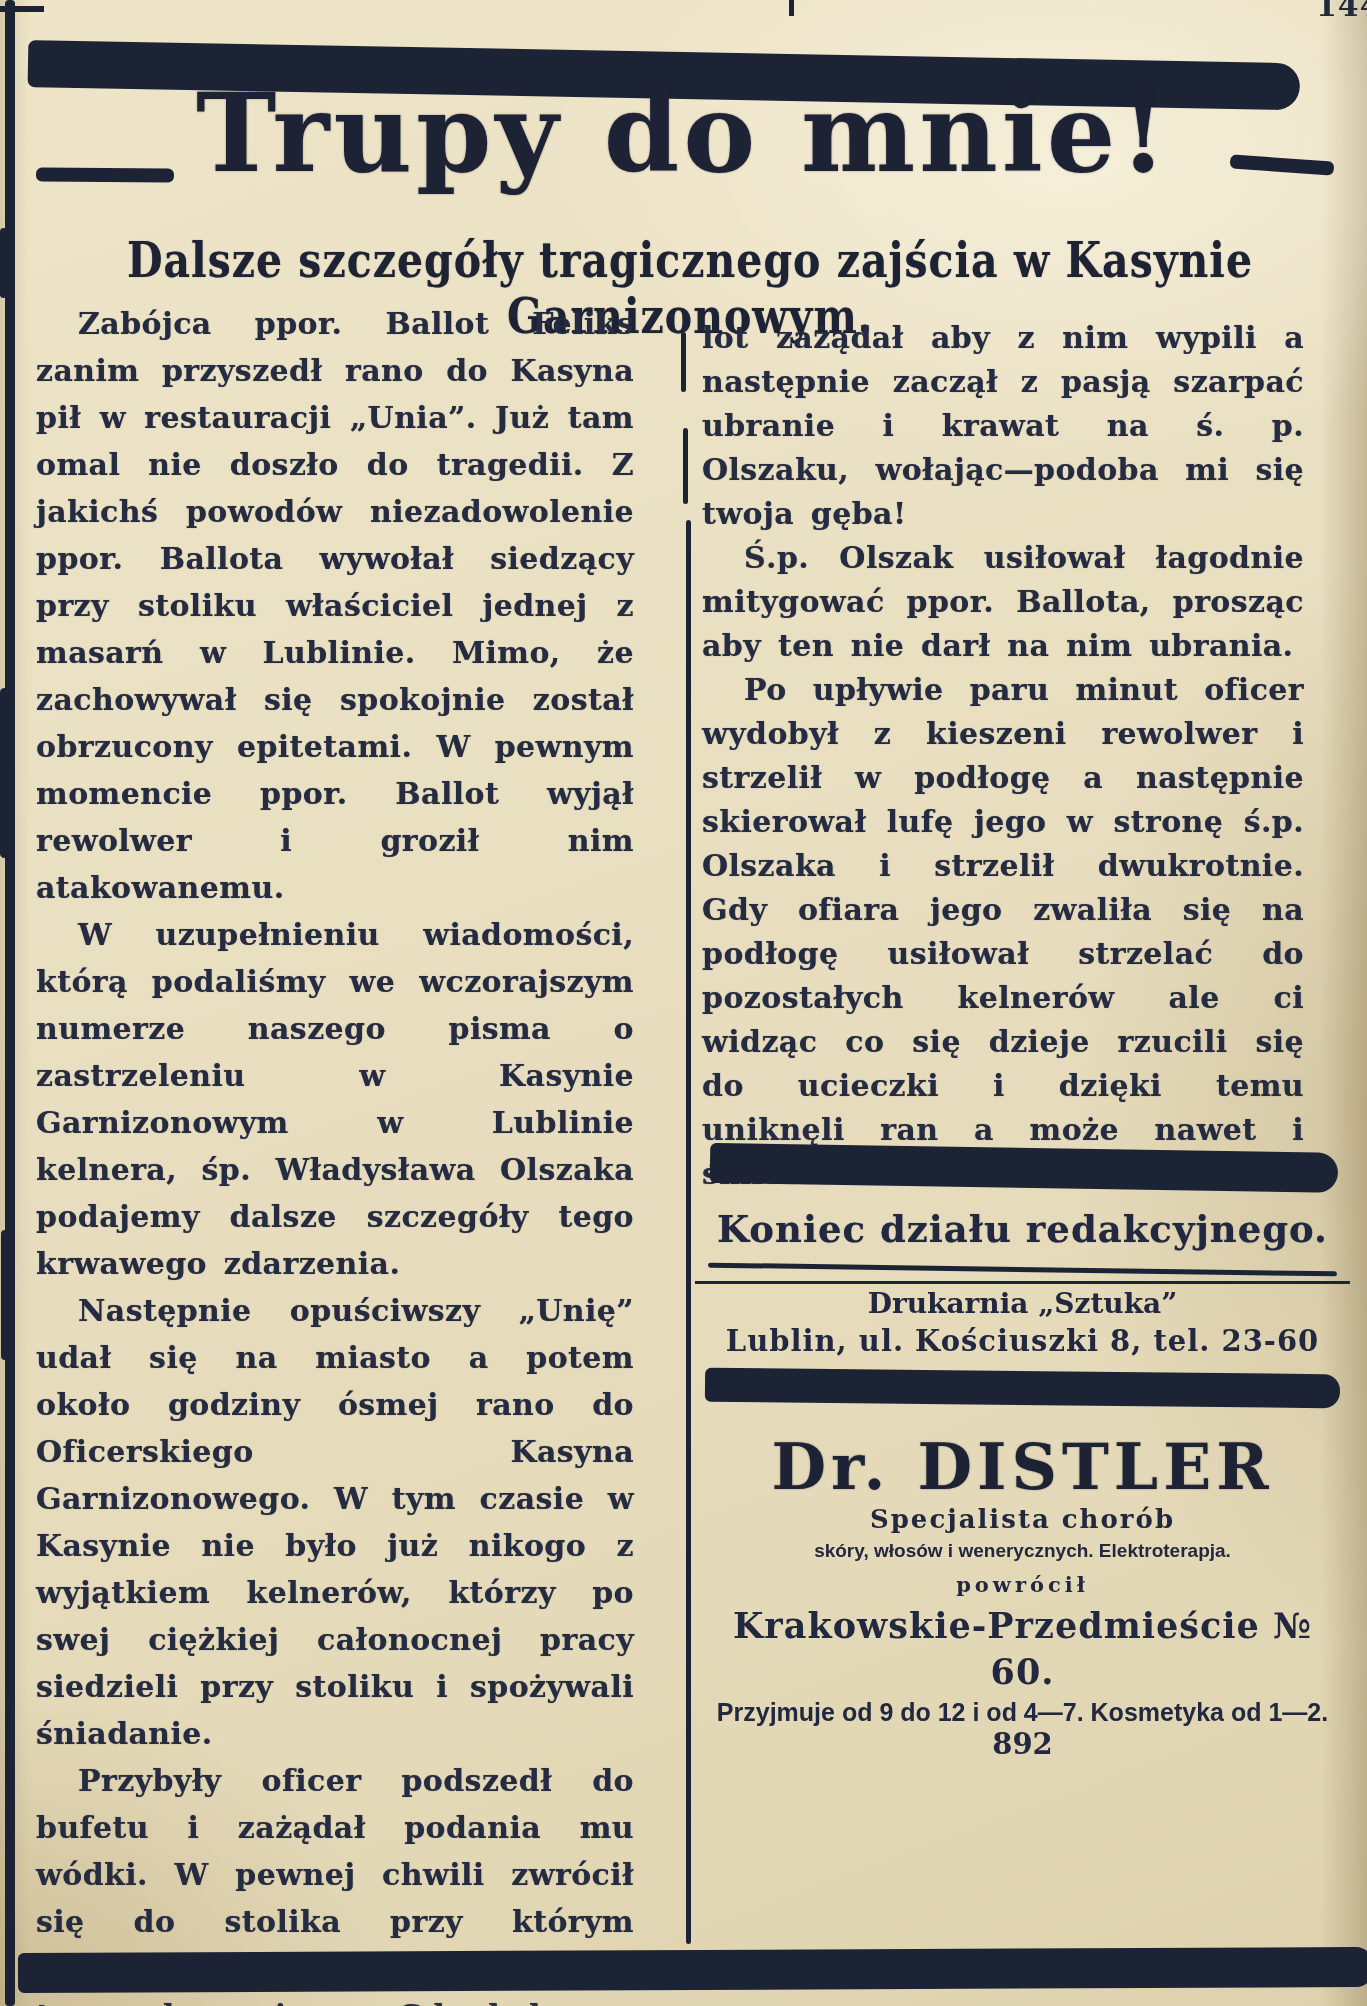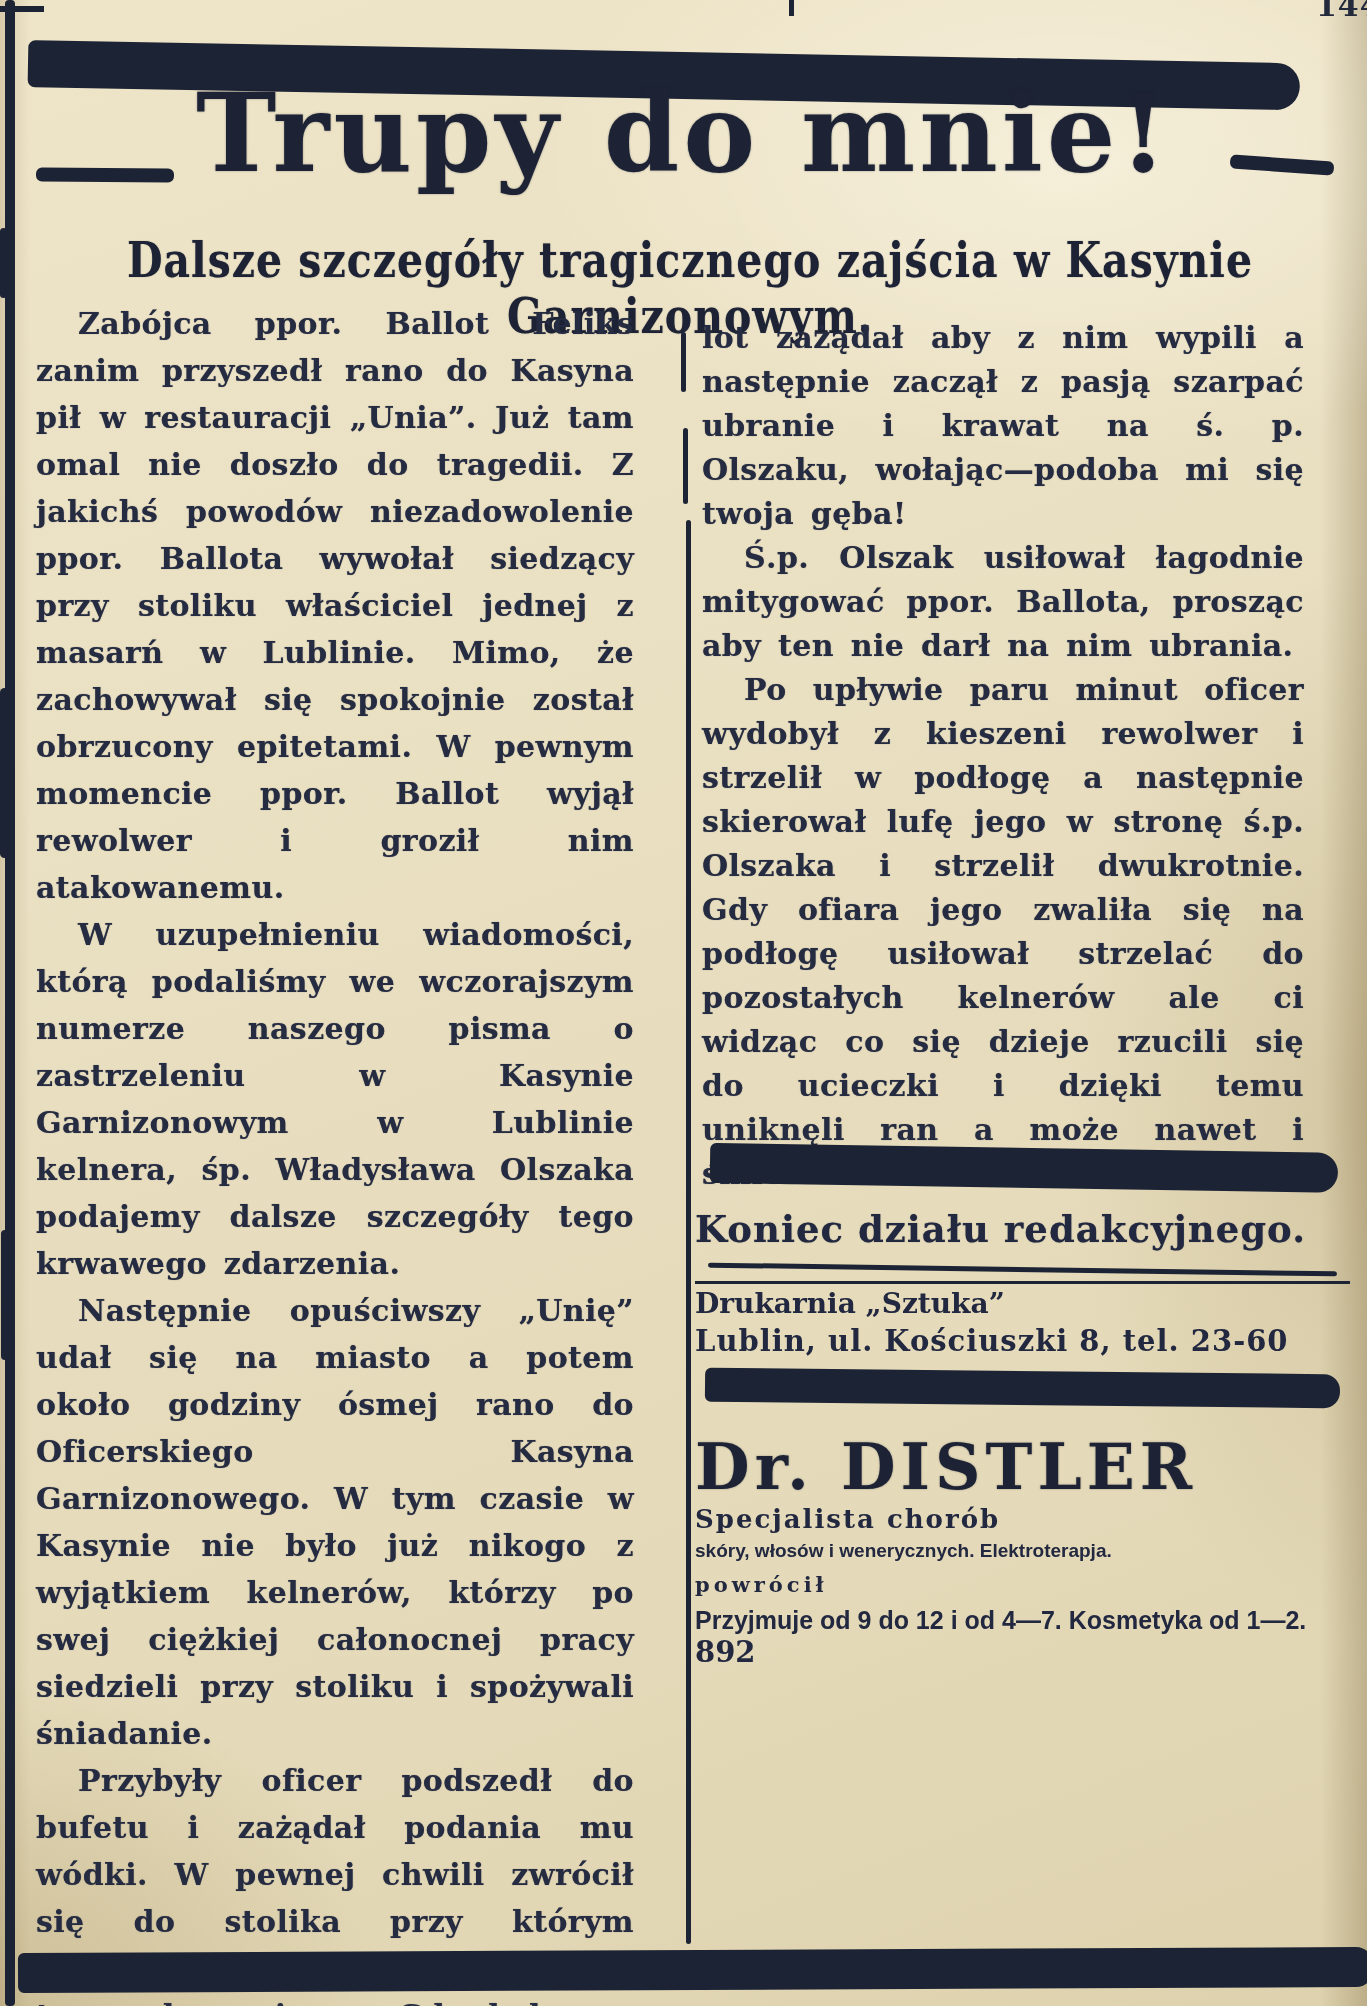--- a/index.html
+++ b/index.html
@@ -64,21 +64,21 @@
   .col-left{left:36px;top:300px;width:598px;}
   .col-right{left:702px;top:316px;width:602px;line-height:44px;}
   .col p{margin:0;text-indent:42px;}
   .col p.noindent{text-indent:0;}
   .divider-seg{position:absolute;width:5px;border-radius:3px;}
   .dseg1{left:681px;top:332px;height:60px;}
   .dseg2{left:683px;top:428px;height:76px;}
   .dseg3{left:686px;top:520px;height:1424px;}
   
   .section-end-rule{left:710px;top:1143px;width:628px;height:40px;border-radius:6px 20px 20px 6px;transform:rotate(0.9deg);transform-origin:left center;}
-  .lower{position:absolute;left:695px;top:1205px;width:655px;text-align:left;color:#222840;}
+  .lower{position:absolute;left:695px;top:1205px;width:655px;text-align:center;color:#222840;}
   .koniec{
     font-size:37px;font-weight:bold;letter-spacing:1px;line-height:48px;margin:0 0 14px 0;
     text-shadow:0 0 1px rgba(30,36,58,0.5);
   }
   .koniec-underline{width:96%;height:5px;margin:0 auto;transform:rotate(0.8deg);border-radius:3px;}
   .credits{margin-top:22px;font-weight:bold;text-shadow:0 0 1px rgba(30,36,58,0.45);}
   .cl-sm{font-size:27px;line-height:34px;}
   .cl-caps1{font-size:32px;line-height:40px;letter-spacing:1px;}
   .cl-caps2{font-size:30px;line-height:40px;}
   .cl-caps3{font-size:30px;line-height:36px;letter-spacing:2px;}
@@ -145,19 +145,20 @@
 
     <div class="printer-rule ink"></div>
     <div class="printer-name">Drukarnia „Sztuka”</div>
     <div class="printer-address">Lublin, ul. Kościuszki 8, tel. 23-60</div>
 
     <div class="ad-top-rule ink"></div>
     <div class="ad-title">Dr. DISTLER</div>
     <div class="ad-specialty">Specjalista chorób</div>
     <div class="ad-services">skóry, włosów i wenerycznych.  Elektroterapja.</div>
     <div class="ad-returned">powrócił</div>
+    <div class="ad-address">Krakowskie-Przedmieście № 60.</div>
     <div class="ad-hours">Przyjmuje od 9 do 12 i od 4—7.  Kosmetyka od 1—2.</div>
     <div class="ad-number">892</div>
   </div>
 
   <div class="bar ink bottom-rule"></div>
 
 </div>
 
 </body></html>

